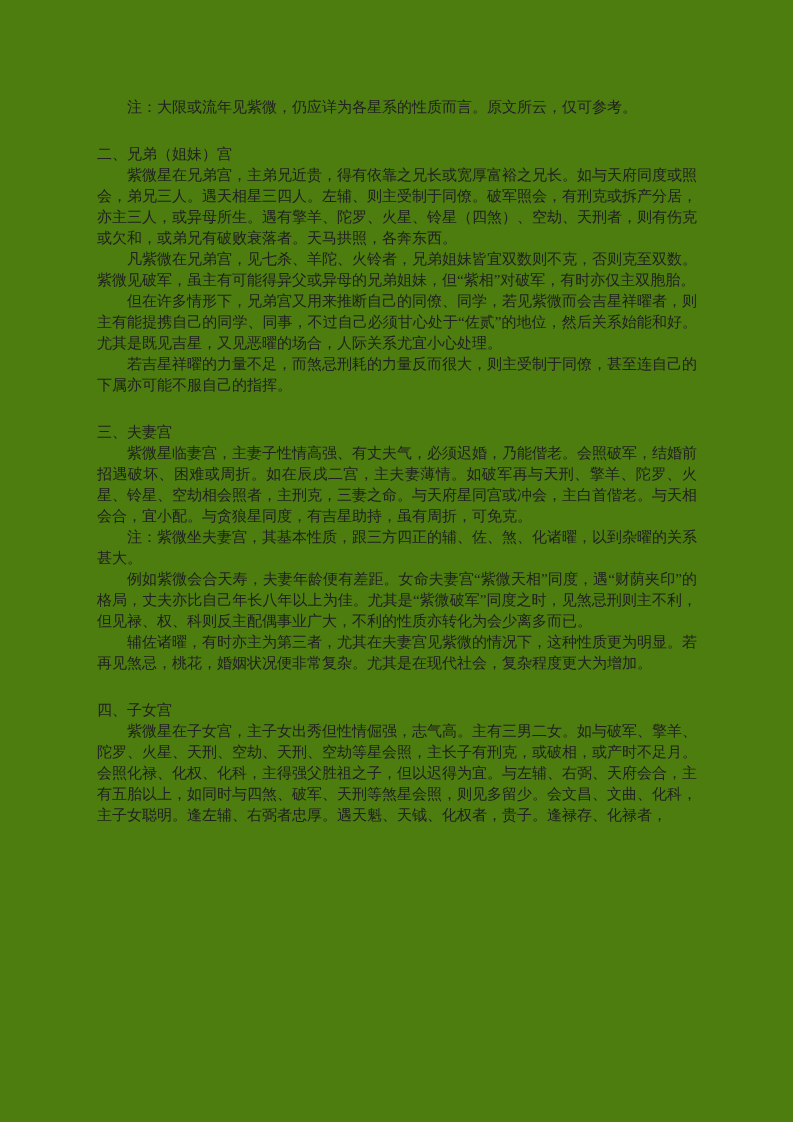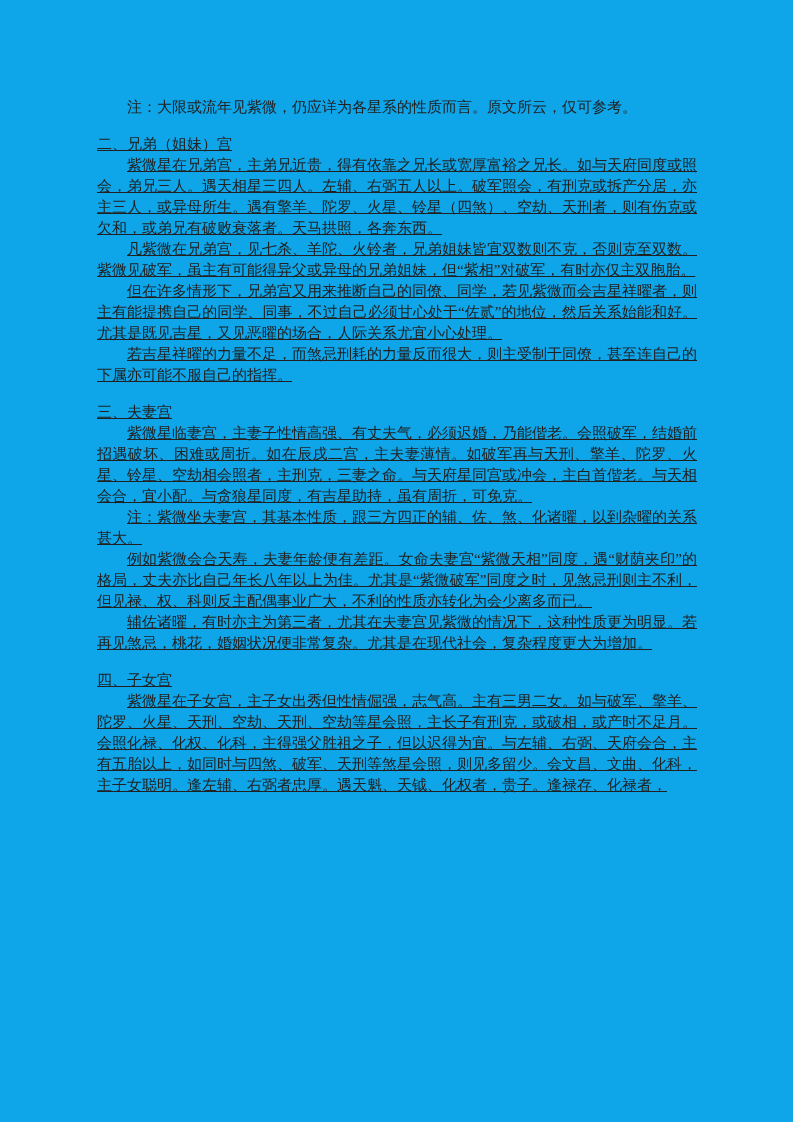--- a/index.html
+++ b/index.html
@@ -4,62 +4,61 @@
 <style>
   html, body {
     margin: 0;
     padding: 0;
     background: #ffffff;
   }
   .page {
     position: relative;
     width: 793px;
     height: 1122px;
-    background: #0ea5e9;
+    background: #4d7c0f;
     overflow: hidden;
   }
   .content {
     position: absolute;
     left: 97px;
     top: 97px;
     width: 600px;
     font-family: "Liberation Serif", "DejaVu Serif", serif;
     font-size: 15px;
     line-height: 21px;
     color: #212121;
     text-align: justify;
   }
   .content p {
     margin: 0;
     text-indent: 2em;
   }
   .sec {
-    margin-top: 16px;
-    text-decoration: underline;
+    margin-top: 26px;
   }
   .sec-title {
     margin: 0;
     font-size: 15px;
     font-weight: normal;
     line-height: 21px;
     text-indent: 0;
     text-align: left;
   }
 </style>
 </head>
 <body>
 
 <div class="page">
   <div class="content">
 
     <p>注：大限或流年见紫微，仍应详为各星系的性质而言。原文所云，仅可参考。</p>
 
     <section class="sec">
       <h2 class="sec-title">二、兄弟（姐妹）宫</h2>
-      <p>紫微星在兄弟宫，主弟兄近贵，得有依靠之兄长或宽厚富裕之兄长。如与天府同度或照会，弟兄三人。遇天相星三四人。左辅、右弼五人以上。破军照会，有刑克或拆产分居，亦主三人，或异母所生。遇有擎羊、陀罗、火星、铃星（四煞）、空劫、天刑者，则有伤克或欠和，或弟兄有破败衰落者。天马拱照，各奔东西。</p>
+      <p>紫微星在兄弟宫，主弟兄近贵，得有依靠之兄长或宽厚富裕之兄长。如与天府同度或照会，弟兄三人。遇天相星三四人。左辅、则主受制于同僚。破军照会，有刑克或拆产分居，亦主三人，或异母所生。遇有擎羊、陀罗、火星、铃星（四煞）、空劫、天刑者，则有伤克或欠和，或弟兄有破败衰落者。天马拱照，各奔东西。</p>
       <p>凡紫微在兄弟宫，见七杀、羊陀、火铃者，兄弟姐妹皆宜双数则不克，否则克至双数。紫微见破军，虽主有可能得异父或异母的兄弟姐妹，但“紫相”对破军，有时亦仅主双胞胎。</p>
       <p>但在许多情形下，兄弟宫又用来推断自己的同僚、同学，若见紫微而会吉星祥曜者，则主有能提携自己的同学、同事，不过自己必须甘心处于“佐贰”的地位，然后关系始能和好。尤其是既见吉星，又见恶曜的场合，人际关系尤宜小心处理。</p>
       <p>若吉星祥曜的力量不足，而煞忌刑耗的力量反而很大，则主受制于同僚，甚至连自己的下属亦可能不服自己的指挥。</p>
     </section>
 
     <section class="sec">
       <h2 class="sec-title">三、夫妻宫</h2>
       <p>紫微星临妻宫，主妻子性情高强、有丈夫气，必须迟婚，乃能偕老。会照破军，结婚前招遇破坏、困难或周折。如在辰戌二宫，主夫妻薄情。如破军再与天刑、擎羊、陀罗、火星、铃星、空劫相会照者，主刑克，三妻之命。与天府星同宫或冲会，主白首偕老。与天相会合，宜小配。与贪狼星同度，有吉星助持，虽有周折，可免克。</p>
       <p>注：紫微坐夫妻宫，其基本性质，跟三方四正的辅、佐、煞、化诸曜，以到杂曜的关系甚大。</p>
       <p>例如紫微会合天寿，夫妻年龄便有差距。女命夫妻宫“紫微天相”同度，遇“财荫夹印”的格局，丈夫亦比自己年长八年以上为佳。尤其是“紫微破军”同度之时，见煞忌刑则主不利，但见禄、权、科则反主配偶事业广大，不利的性质亦转化为会少离多而已。</p>

